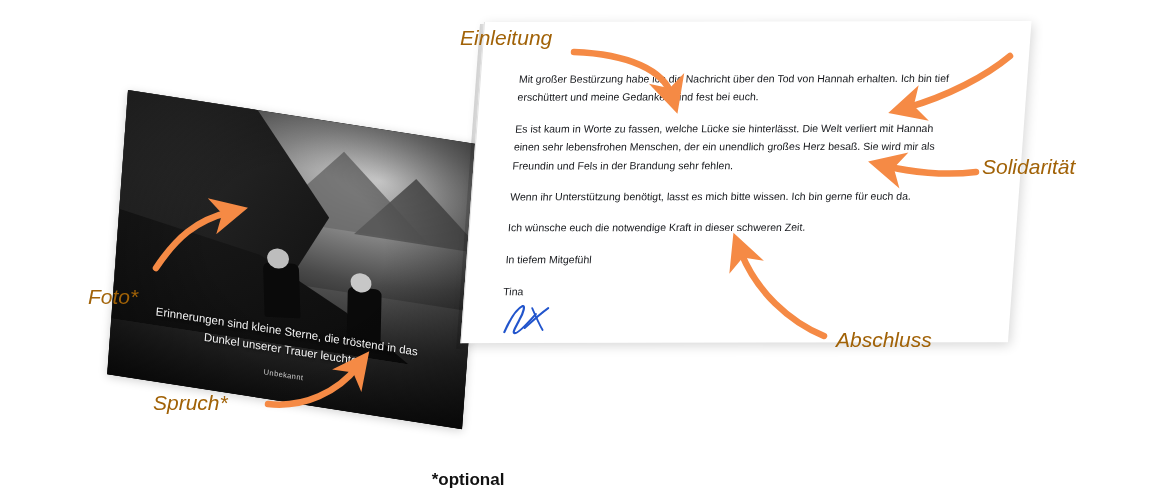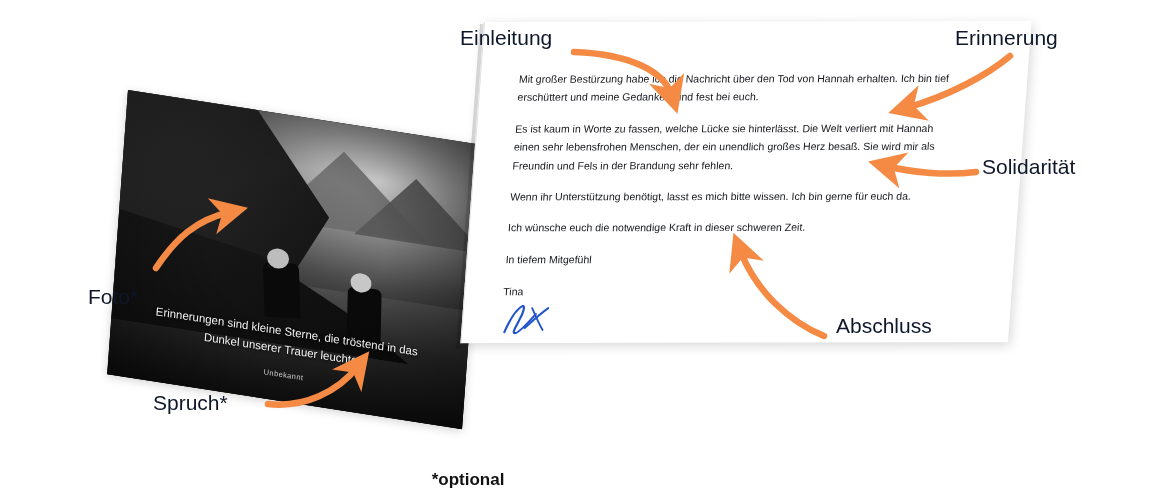--- a/index.html
+++ b/index.html
@@ -19,27 +19,28 @@
     left: 0; top: 0;
     width: 1170px;
     height: 500px;
   }
 
   
   .anno {
     position: absolute;
     font-family: "Liberation Sans", sans-serif;
     font-size: 21px;
-    color: #0f172a;
+    color: #a16207;
     white-space: nowrap;
+    font-style: italic;
   }
   .anno-einleitung { left: 460px; top: 26px; }
   .anno-erinnerung { left: 955px; top: 26px; }
   .anno-solidaritaet { left: 982px; top: 155px; }
-  .anno-abschluss { left: 836px; top: 314px; }
+  .anno-abschluss { left: 836px; top: 328px; }
   .anno-foto { left: 88px; top: 285px; }
   .anno-spruch { left: 153px; top: 391px; }
 
   .footnote {
     position: absolute;
     left: 0;
     top: 470px;
     width: 936px;
     text-align: center;
     font-size: 17px;
@@ -266,20 +267,19 @@
     <path d="M976 172 C944 176, 910 172, 886 166" stroke="#F58A45" stroke-width="6.5" fill="none" stroke-linecap="round" marker-end="url(#ah)"></path>
 
     <path d="M824 336 C790 322, 756 292, 740 250" stroke="#F58A45" stroke-width="6.5" fill="none" stroke-linecap="round" marker-end="url(#ah)"></path>
 
     <path d="M156 268 C176 238, 196 220, 230 212" stroke="#F58A45" stroke-width="6.5" fill="none" stroke-linecap="round" marker-end="url(#ah)"></path>
 
     <path d="M268 404 C304 408, 338 392, 358 366" stroke="#F58A45" stroke-width="6.5" fill="none" stroke-linecap="round" marker-end="url(#ah)"></path>
   </svg>
 
   <div class="anno anno-einleitung">Einleitung</div>
-  <div class="anno anno-erinnerung">Erinnerung</div>
   <div class="anno anno-solidaritaet">Solidarität</div>
   <div class="anno anno-abschluss">Abschluss</div>
   <div class="anno anno-foto">Foto*</div>
   <div class="anno anno-spruch">Spruch*</div>
 
   <div class="footnote">*optional</div>
 </div>
 
 </body></html>

